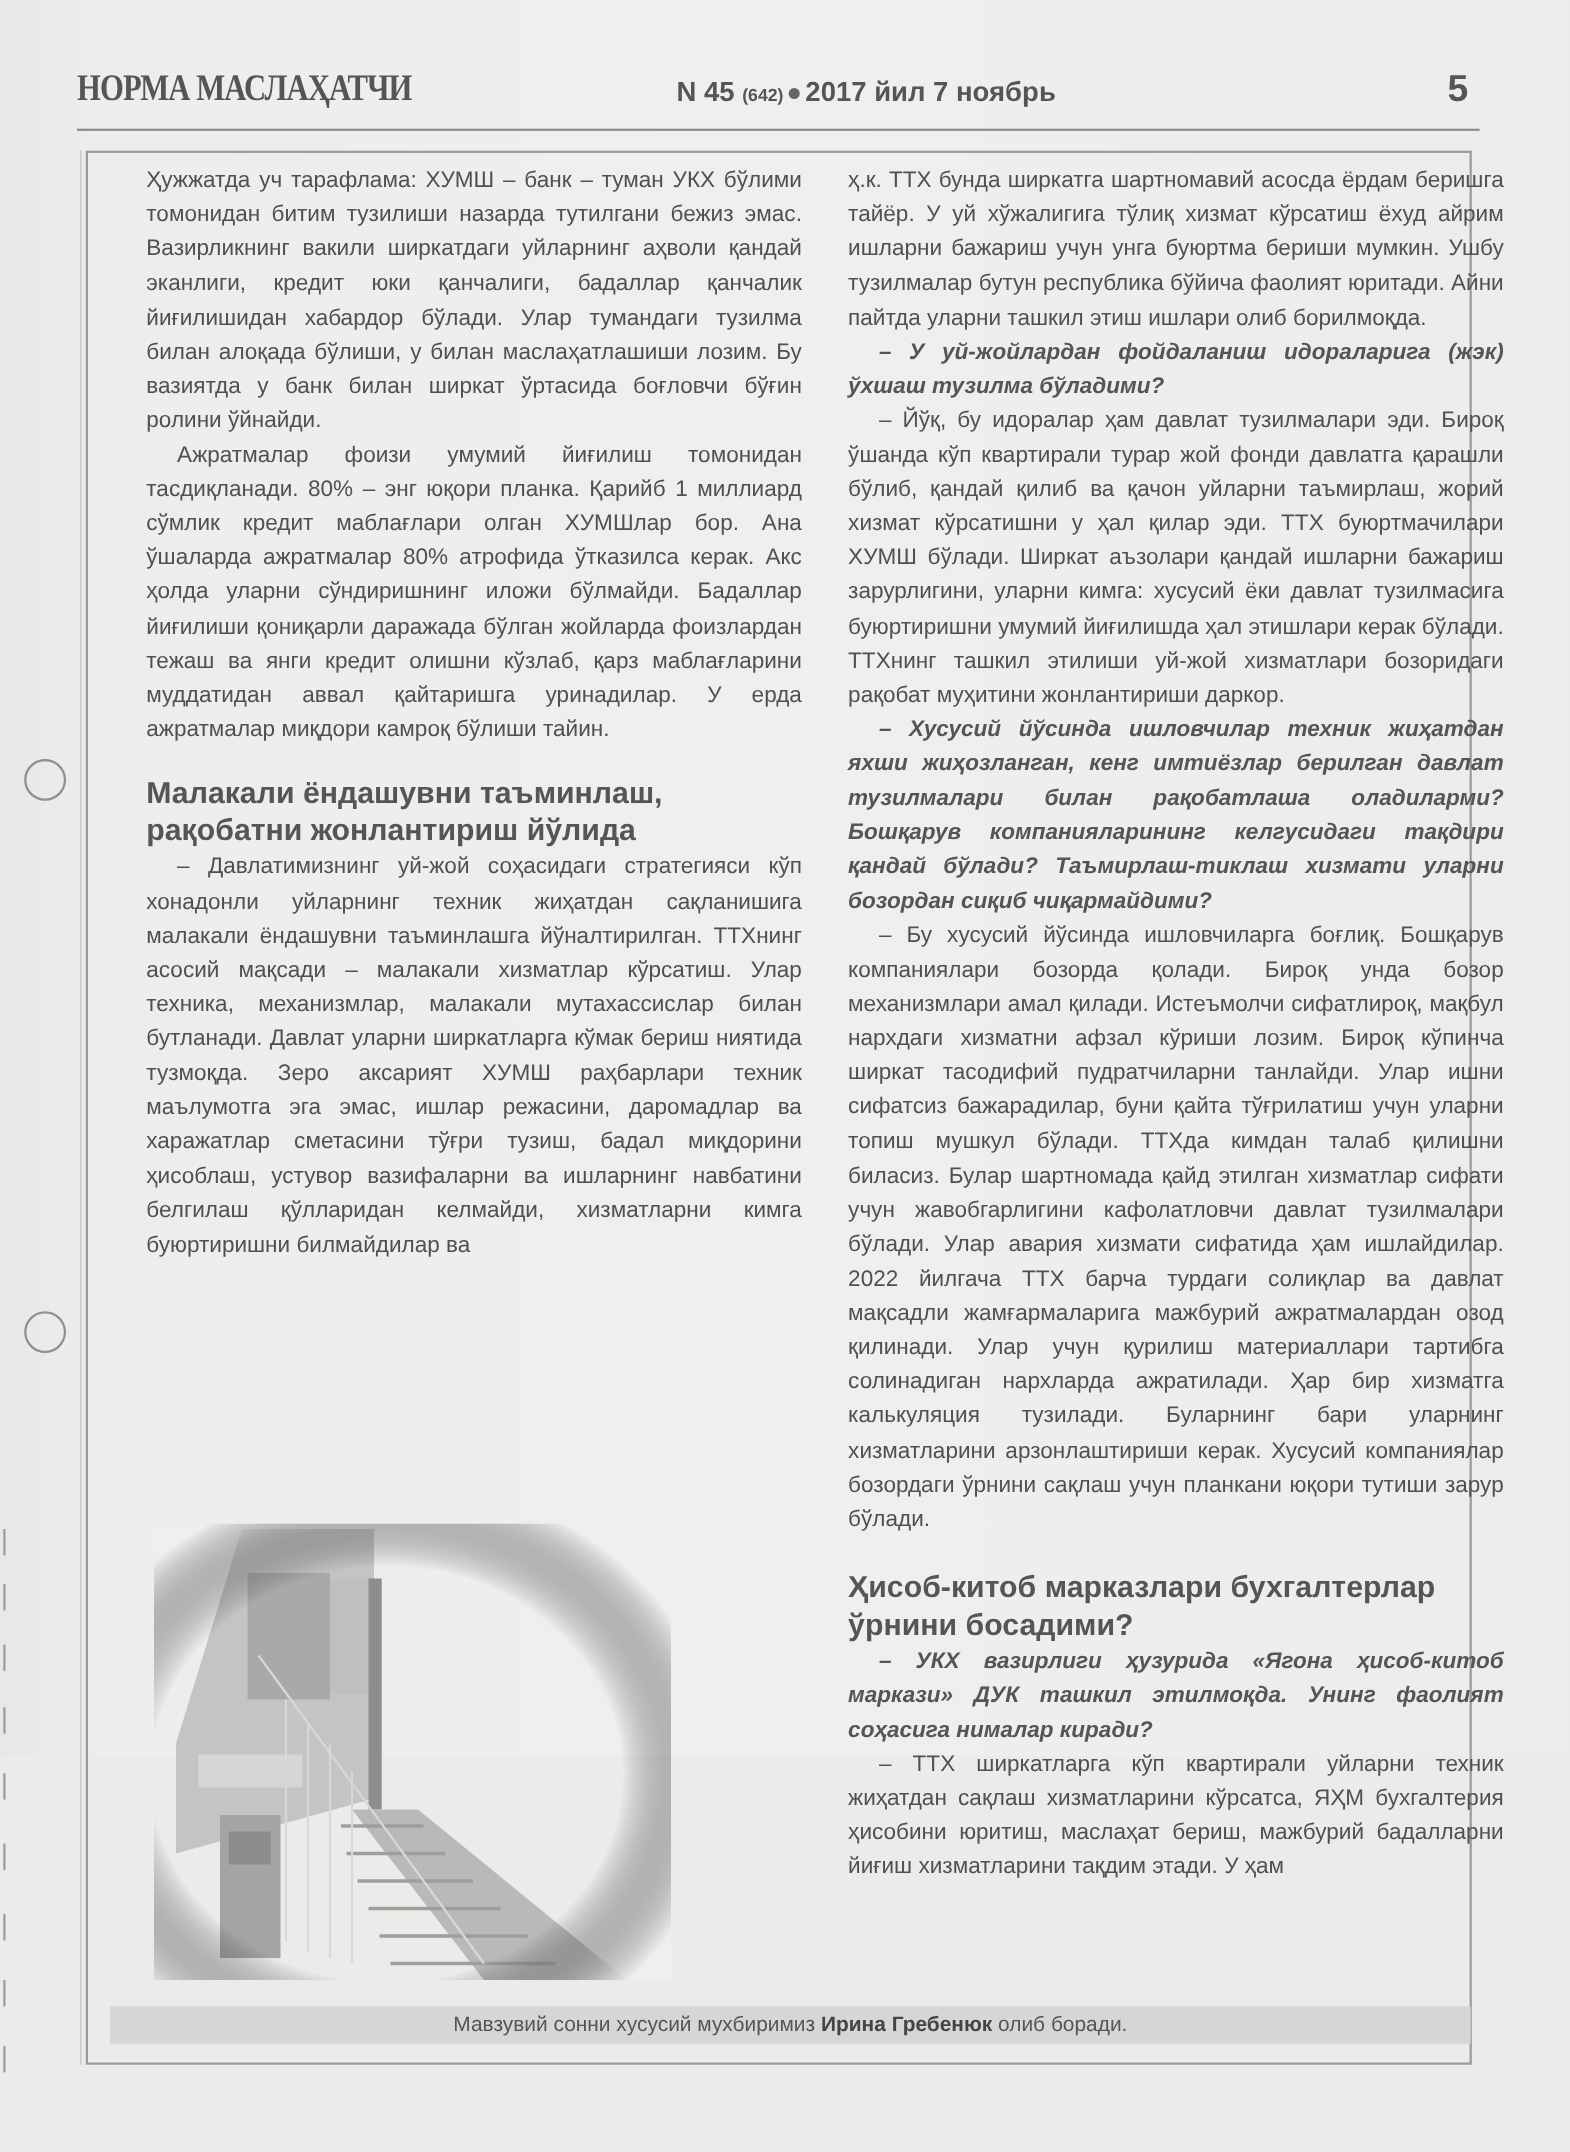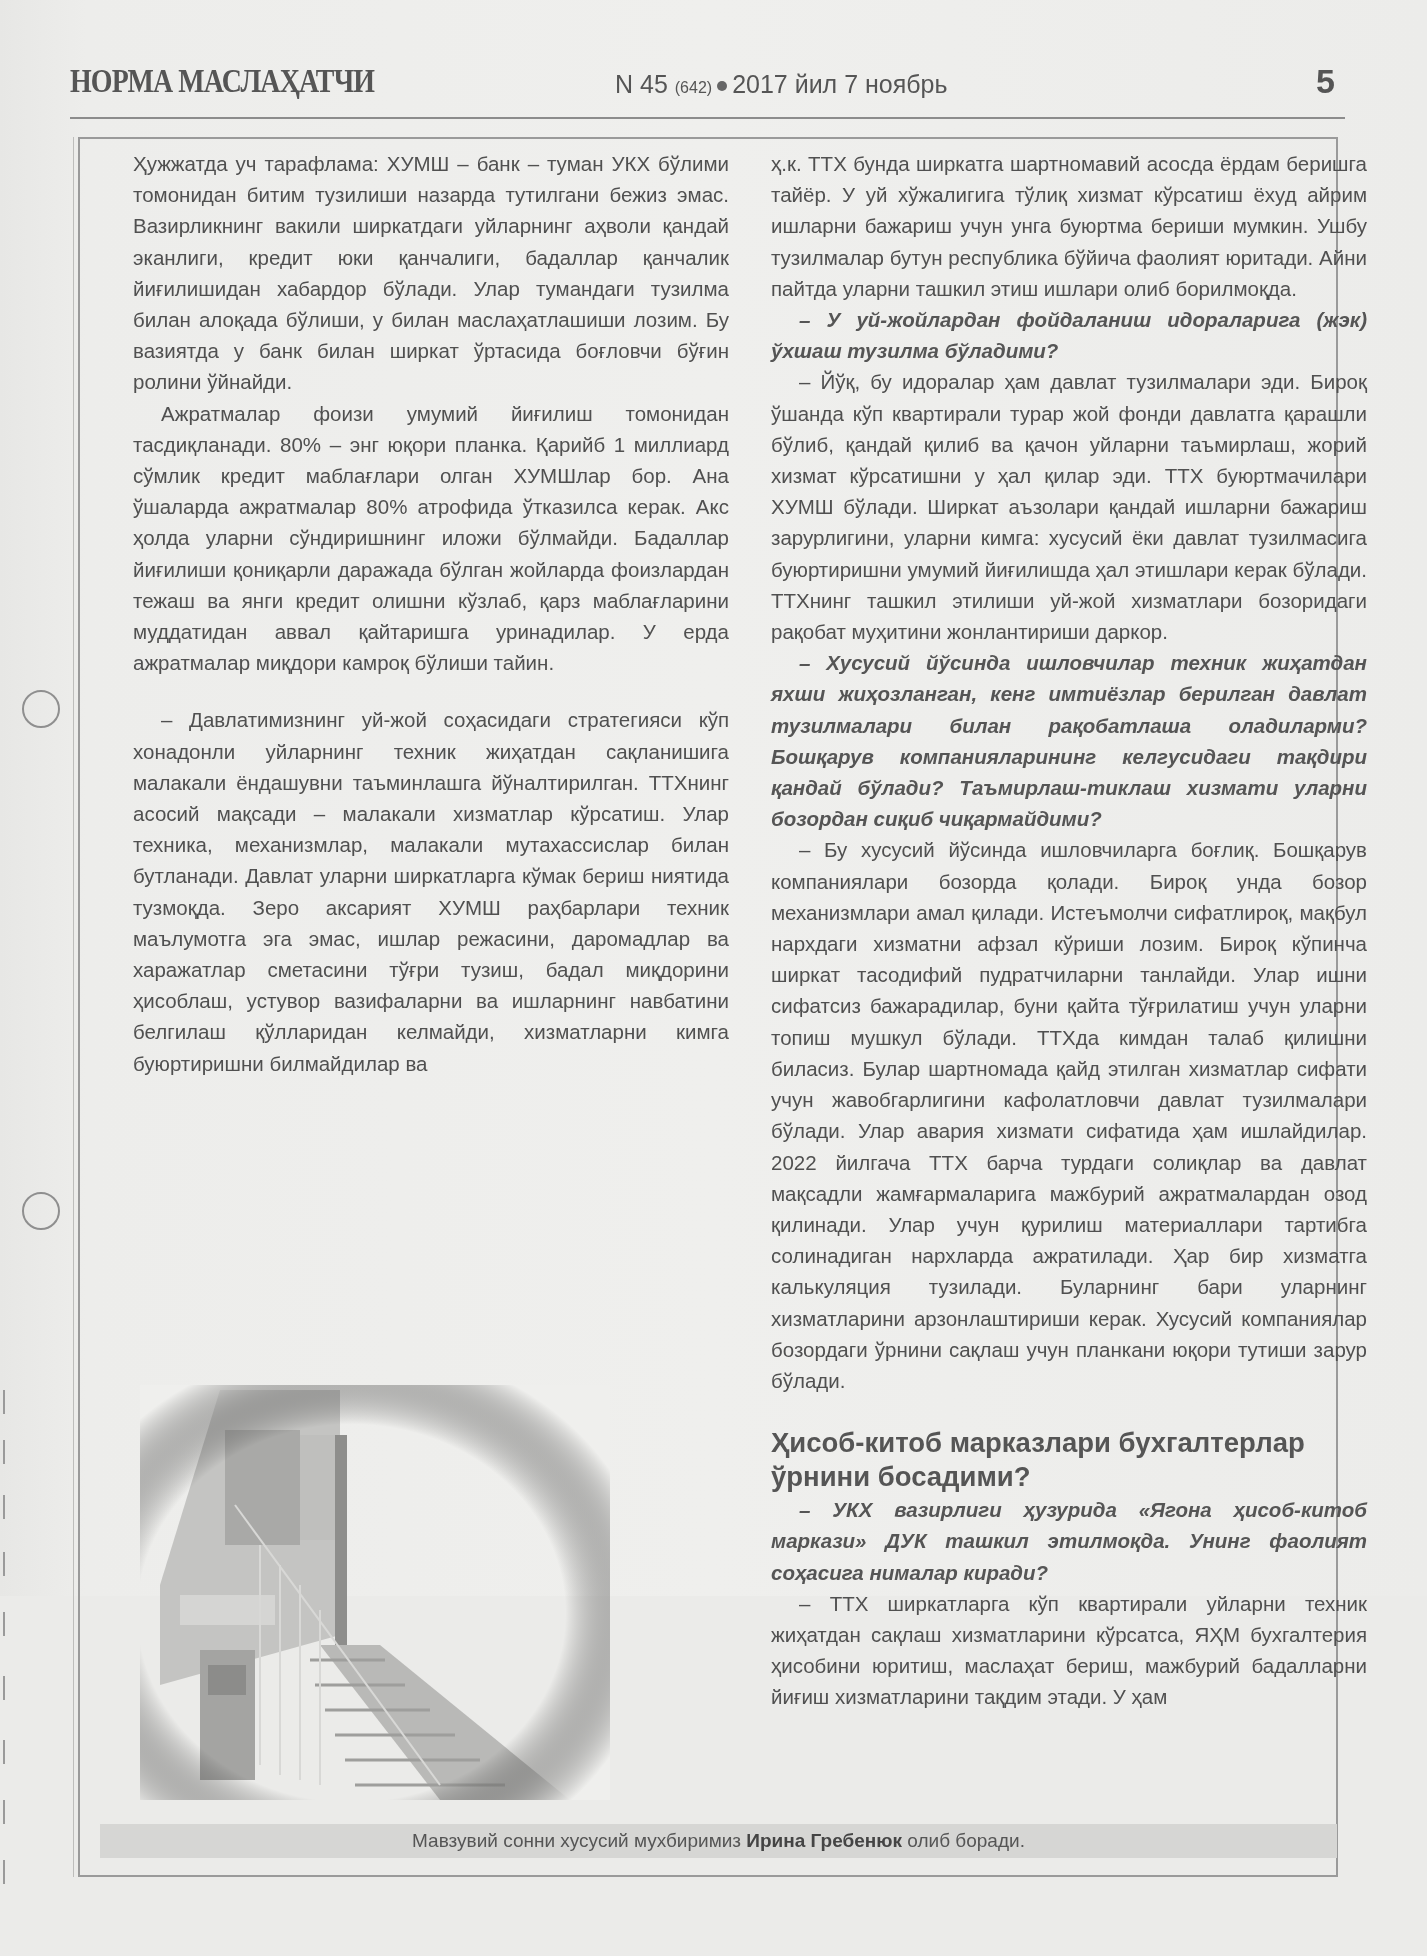--- a/index.html
+++ b/index.html
@@ -15,21 +15,21 @@
   }
   
   .masthead {
     position: absolute; left: 70px; top: 62px;
     font-family: "Liberation Serif", serif; font-weight: bold;
     font-size: 34px; letter-spacing: -1px; color: #555;
     transform: scaleX(0.82); transform-origin: left;
   }
   .issue {
     position: absolute; left: 615px; top: 70px;
-    font-family: "Liberation Sans", sans-serif; font-weight: normal;
+    font-family: "Liberation Sans", sans-serif; font-weight: bold;
     font-size: 25px; color: #555;
   }
   .issue .small { font-size: 16px; }
   .issue .dot { display: inline-block; width: 10px; height: 10px; border-radius: 50%; background: #666; vertical-align: middle; margin: 0 5px; }
   .pagenum {
     position: absolute; left: 1316px; top: 62px;
     font-weight: bold; font-size: 34px; color: #555;
   }
   .rule-top { position: absolute; left: 70px; top: 117px; width: 1275px; height: 2px; background: #8c8c8c; }
   .frame {
@@ -97,20 +97,21 @@
   </div>
   <div class="pagenum">5</div>
   <div class="rule-top"></div>
 
   <div class="frame"></div>
 
   <div class="col col-left">
     <p>Ҳужжатда уч тарафлама: ХУМШ – банк – туман УКХ бўлими томонидан битим тузилиши назарда тутилгани бежиз эмас. Вазирликнинг вакили ширкатдаги уйларнинг аҳволи қандай эканлиги, кредит юки қанчалиги, бадаллар қанчалик йиғилишидан хабардор бўлади. Улар тумандаги тузилма билан алоқада бўлиши, у билан маслаҳатлашиши лозим. Бу вазиятда у банк билан ширкат ўртасида боғловчи бўғин ролини ўйнайди.</p>
     <p class="ind">Ажратмалар фоизи умумий йиғилиш томонидан тасдиқланади. 80% – энг юқори планка. Қарийб 1 миллиард сўмлик кредит маблағлари олган ХУМШлар бор. Ана ўшаларда ажратмалар 80% атрофида ўтказилса керак. Акс ҳолда уларни сўндиришнинг иложи бўлмайди. Бадаллар йиғилиши қониқарли даражада бўлган жойларда фоизлардан тежаш ва янги кредит олишни кўзлаб, қарз маблағларини муддатидан аввал қайтаришга уринадилар. У ерда ажратмалар миқдори камроқ бўлиши тайин.</p>
     <div style="height:26px"></div>
+    <p class="h2">Малакали ёндашувни таъминлаш, рақобатни жонлантириш йўлида</p>
     <p class="ind">– Давлатимизнинг уй-жой соҳасидаги стратегияси кўп хонадонли уйларнинг техник жиҳатдан сақланишига малакали ёндашувни таъминлашга йўналтирилган. ТТХнинг асосий мақсади – малакали хизматлар кўрсатиш. Улар техника, механизмлар, малакали мутахассислар билан бутланади. Давлат уларни ширкатларга кўмак бериш ниятида тузмоқда. Зеро аксарият ХУМШ раҳбарлари техник маълумотга эга эмас, ишлар режасини, даромадлар ва харажатлар сметасини тўғри тузиш, бадал миқдорини ҳисоблаш, устувор вазифаларни ва ишларнинг навбатини белгилаш қўлларидан келмайди, хизматларни кимга буюртиришни билмайдилар ва</p>
   </div>
 
   <div class="photo">
     <svg viewBox="0 0 470 415">
       <defs>
         <radialGradient id="fade" cx="45%" cy="55%" r="65%">
           <stop offset="0%" stop-color="#000" stop-opacity="0"></stop>
           <stop offset="70%" stop-color="#000" stop-opacity="0"></stop>
           <stop offset="100%" stop-color="#efefed" stop-opacity="1"></stop>

